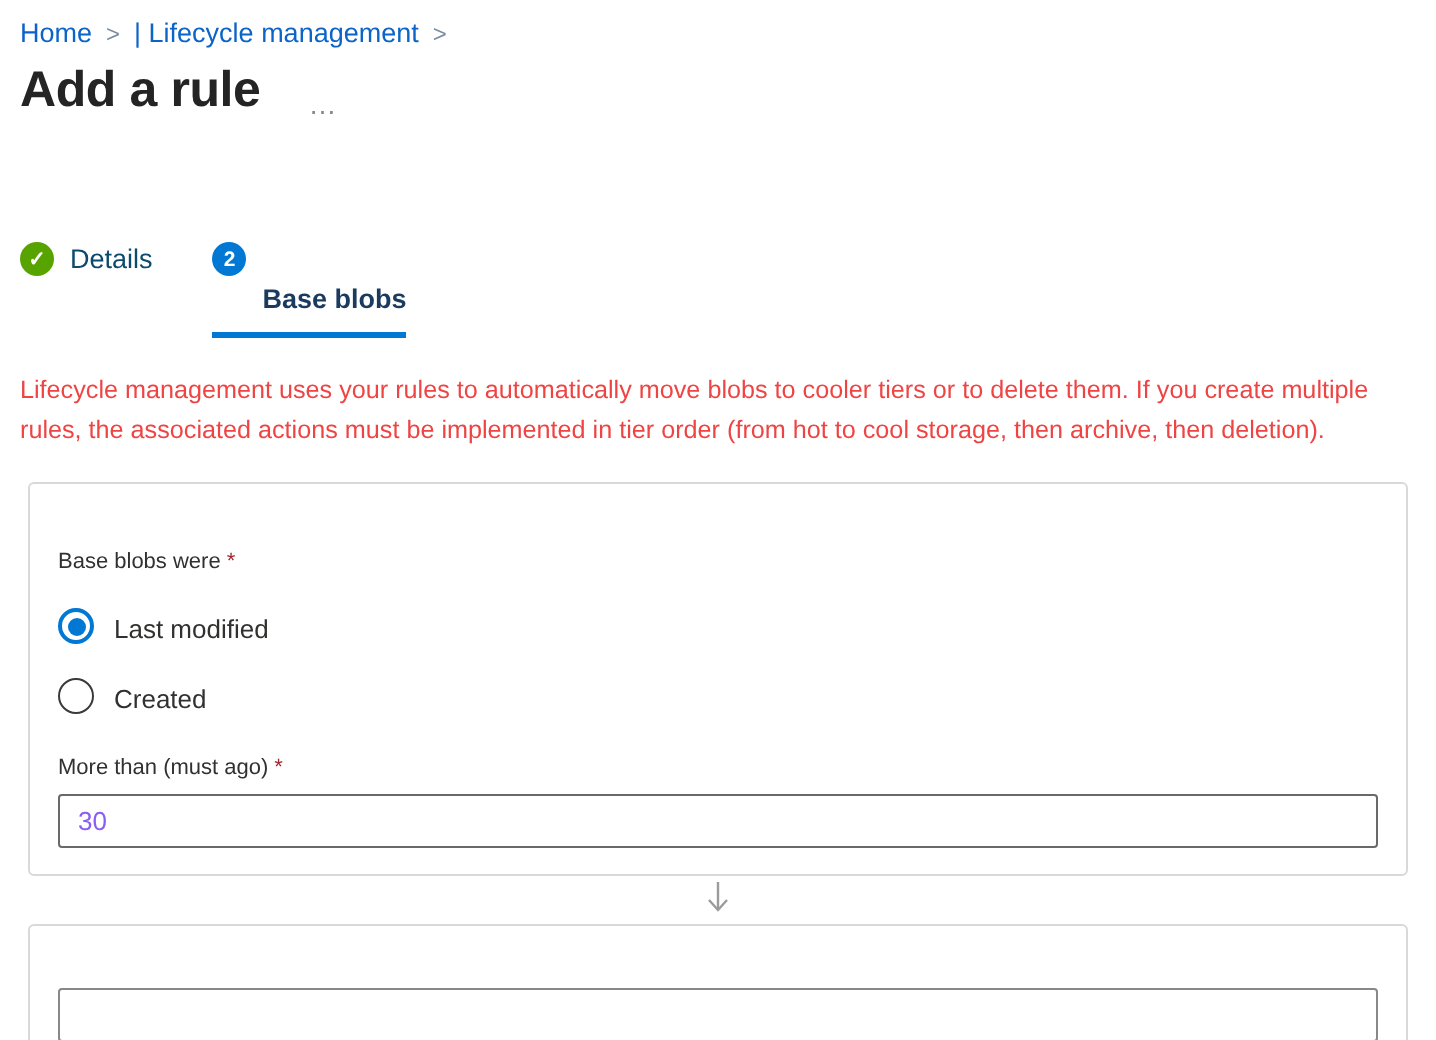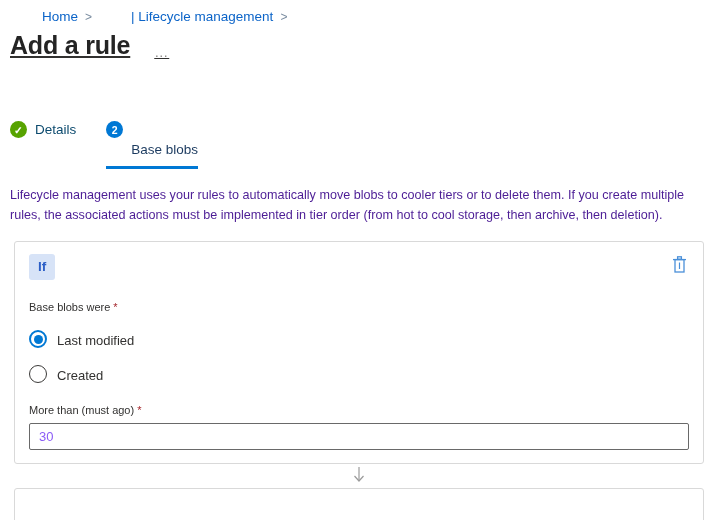--- a/index.html
+++ b/index.html
@@ -12,46 +12,46 @@
     overflow: hidden;
     position: relative;
   }
 
   
   .breadcrumb {
     display: flex; align-items: center; gap: 7px;
     padding: 9px 10px 0 10px;
     font-size: 13.5px;
   }
-  .crumb { color: var(--link, #0c64c8); cursor: pointer; margin-left: 32px; }
+  .crumb { color: var(--link, #0c64c8); cursor: pointer; }
   .crumb-sep { color: var(--separator-gray, #7a8fa0); color: #7a8ca0; font-size: 12px; }
 
   
-  .title-row { display: flex; align-items: flex-end; gap: 24px; padding: 7px 10px 0 10px; text-decoration: underline; }
+  .title-row { display: flex; align-items: flex-end; gap: 24px; padding: 7px 10px 0 10px; }
   .page-title { font-size: 25px; font-weight: 700; color: #242424; letter-spacing: -0.2px; }
   .more-btn { color: #8a8886; font-size: 14px; letter-spacing: 1px; cursor: pointer; padding-top: 6px; }
 
   
   .tabs { display: flex; gap: 30px; padding: 0 10px; margin-top: 42px; }
   .tab { display: flex; align-items: center; gap: 8px; padding-bottom: 9px; cursor: pointer; border-bottom: 3px solid transparent; }
   .tab-circle {
     width: 17px; height: 17px; border-radius: 50%;
     display: flex; align-items: center; justify-content: center;
     color: #fff; font-size: 10.5px; font-weight: 700; flex: none;
   }
   .tab-circle.green { background: var(--success-green, #57a300); }
   .tab-circle.blue  { background: var(--accent, #0078d4); }
   .tab-label { font-size: 13.5px; color: #0c4a6e; }
   .tab.active { border-bottom-color: var(--accent, #0078d4); }
-  .tab.active .tab-label { color: var(--tab-active-text, #1b3a5f); font-weight: 400; margin-top: 40px; }
+  .tab.active .tab-label { color: var(--tab-active-text, #1b3a5f); font-weight: 700; margin-top: 40px; }
 
   
   .description {
     padding: 0 12px 0 10px; margin-top: 17px;
-    font-size: 12.6px; line-height: 1.55; color: #4c1d95;
+    font-size: 12.6px; line-height: 1.55; color: #ef4444;
     max-width: 712px;
   }
 
   
   .card {
     margin: 16px 14px 0 14px;
     border: 1px solid var(--card-border, #d9d9d9);
     border-radius: 3px;
     padding: 12px 14px 13px 14px;
     background: #fff;
@@ -120,31 +120,20 @@
   </div>
   <div class="tab active">
     <span class="tab-circle blue">2</span>
     <span class="tab-label">Base blobs</span>
   </div>
 </div>
 
 <p class="description">Lifecycle management uses your rules to automatically move blobs to cooler tiers or to delete them. If you create multiple rules, the associated actions must be implemented in tier order (from hot to cool storage, then archive, then deletion).</p>
 
 <section class="card">
-  <div class="card-header">
-    <span class="badge if">If</span>
-    <button class="delete-btn" title="">
-      <svg width="15" height="17" viewBox="0 0 15 17">
-        <rect x="5.6" y="0.8" width="3.8" height="2.4" fill="none" stroke="#4a90d9" stroke-width="1.3"></rect>
-        <line x1="1" y1="3.6" x2="14" y2="3.6" stroke="#4a90d9" stroke-width="1.3"></line>
-        <rect x="3" y="3.6" width="9" height="12.4" fill="none" stroke="#4a90d9" stroke-width="1.3"></rect>
-        <line x1="7.5" y1="6.5" x2="7.5" y2="13" stroke="#4a90d9" stroke-width="1.2"></line>
-      </svg>
-    </button>
-  </div>
 
   <div class="field-label">
     <span>Base blobs were</span><span class="req">*</span>
   </div>
 
   <div class="radio-row">
     <span class="radio-outer selected">
         <span class="radio-dot"></span>
       </span>
     <span class="radio-label">Last modified</span>

